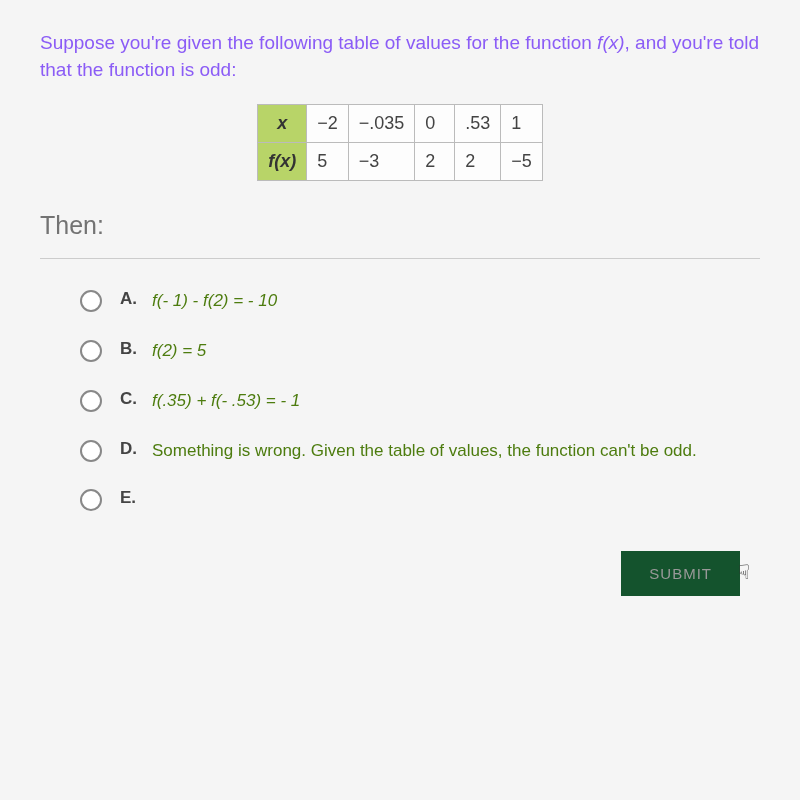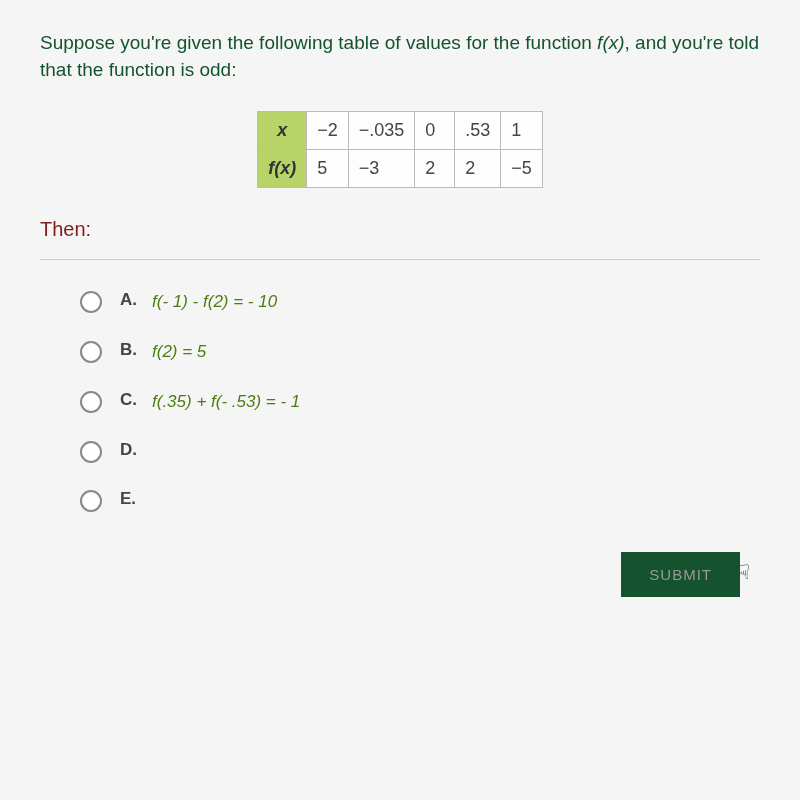--- a/index.html
+++ b/index.html
@@ -11,22 +11,22 @@
       font-family: Arial, Helvetica, sans-serif;
       background: #f5f5f5;
       padding: 30px 40px;
       width: 800px;
       height: 800px;
       color: #555;
     }
     .question-text {
       font-size: 19px;
       line-height: 1.4;
-      color: #14532d;
-      margin-bottom: 28px;
+      color: #8b5cf6;
+      margin-bottom: 21px;
     }
     .fx {
       font-style: italic;
     }
     .table-wrap {
       display: flex;
       justify-content: center;
       margin-bottom: 30px;
     }
     table {
@@ -42,22 +42,22 @@
       height: 38px;
       background: #fdfdfd;
     }
     td.header {
       background: #b8d468;
       font-weight: bold;
       color: #333;
       text-align: center;
     }
     .then {
-      font-size: 20px;
-      color: #7f1d1d;
+      font-size: 25px;
+      color: #737373;
       margin-bottom: 18px;
     }
     hr {
       border: none;
       border-top: 1px solid #ccc;
       margin-bottom: 30px;
     }
     .options {
       padding-left: 40px;
     }
@@ -159,20 +159,21 @@
     <span class="opt-text fx">f(2) = 5</span>
   </div>
   <div class="option">
     <div class="radio"></div>
     <span class="opt-label">C.</span>
     <span class="opt-text fx">f(.35) + f(- .53) = - 1</span>
   </div>
   <div class="option">
     <div class="radio"></div>
     <span class="opt-label">D.</span>
+    <span class="opt-text">Something is wrong. Given the table of values, the function can't be odd.</span>
   </div>
   <div class="option">
     <div class="radio"></div>
     <span class="opt-label">E.</span>
   </div>
 </div>
 
 <span class="cursor-icon">☟</span>
 
 <div class="submit-wrap">

